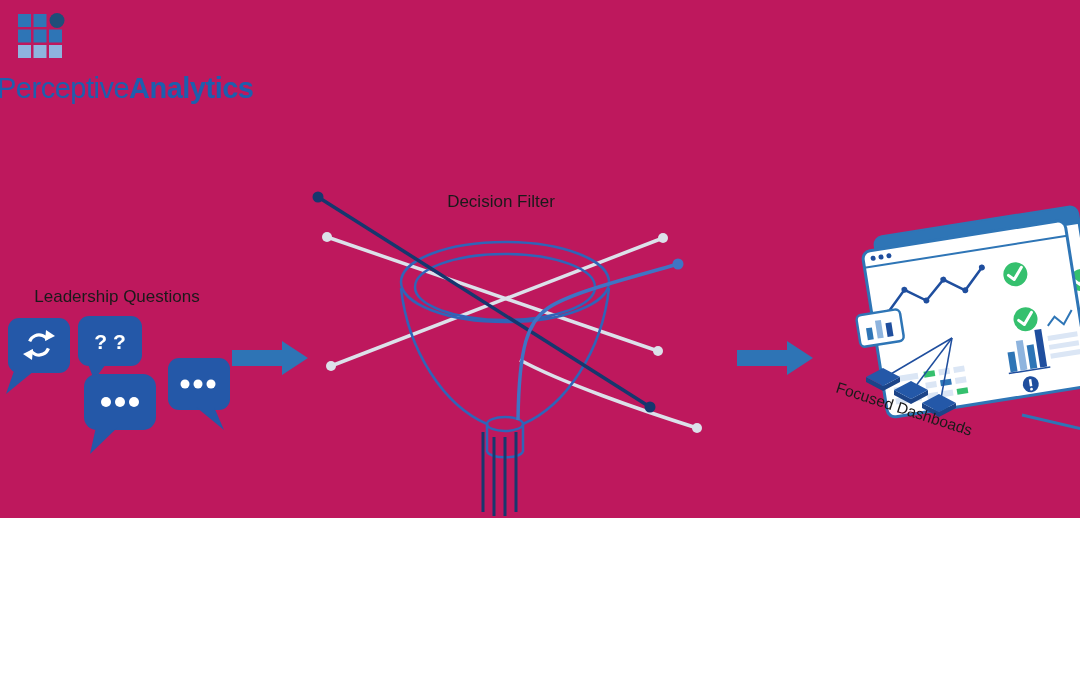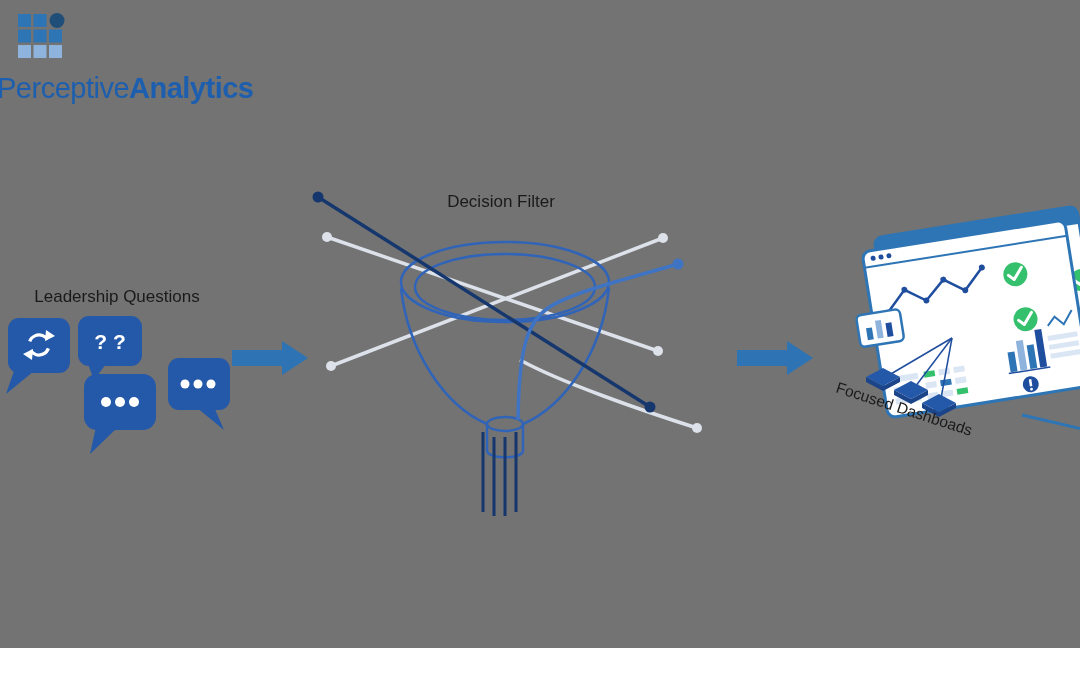--- a/index.html
+++ b/index.html
@@ -1,18 +1,18 @@
 <!DOCTYPE html>
 <html style="--brand-blue: #1d5fae; --bubble-blue: #2458a8; --funnel-blue: #3064b8; --navy: #16376e; --curve-blue: #3f74c4; --light-line: #dce1ea; --arrow-blue: #2e74b5; --green: #35c06e; --panel-border: #2e75b6; --chart-navy: #1f4e9e; --cell-light: #dbe6f5; --text-dark: #1a1a1a;"><head>
 <meta charset="utf-8">
 <style>
   html,body { margin:0; padding:0; background:#ffffff; }
   .stage {
-    position:relative; width:1080px; height:648px; overflow:hidden;
-    background:#737373; font-family:"Liberation Sans", sans-serif;
+    position:relative; width:1080px; height:518px; overflow:hidden;
+    background:#be185d; font-family:"Liberation Sans", sans-serif;
   }
   svg text { font-family:"Liberation Sans", sans-serif; }
   .step-label { font-size:17px; fill:var(--text-dark,#1a1a1a); }
   .logo-text  { font-size:29px; fill:var(--brand-blue,#1d5fae); letter-spacing:-0.5px; }
   .logo-bold  { font-weight:bold; }
   .q-text     { font-size:21px; font-weight:bold; fill:#ffffff; }
   .focused-label { font-size:15.5px; fill:var(--text-dark,#1a1a1a); }
 </style>
 </head>
 <body>

